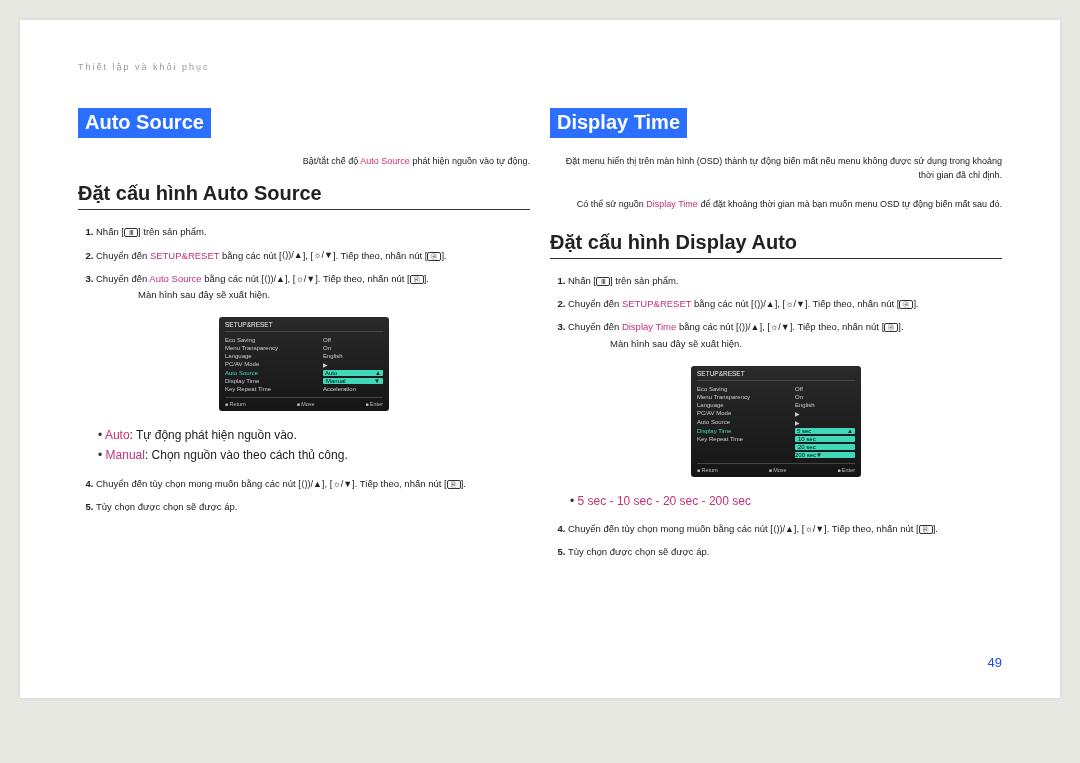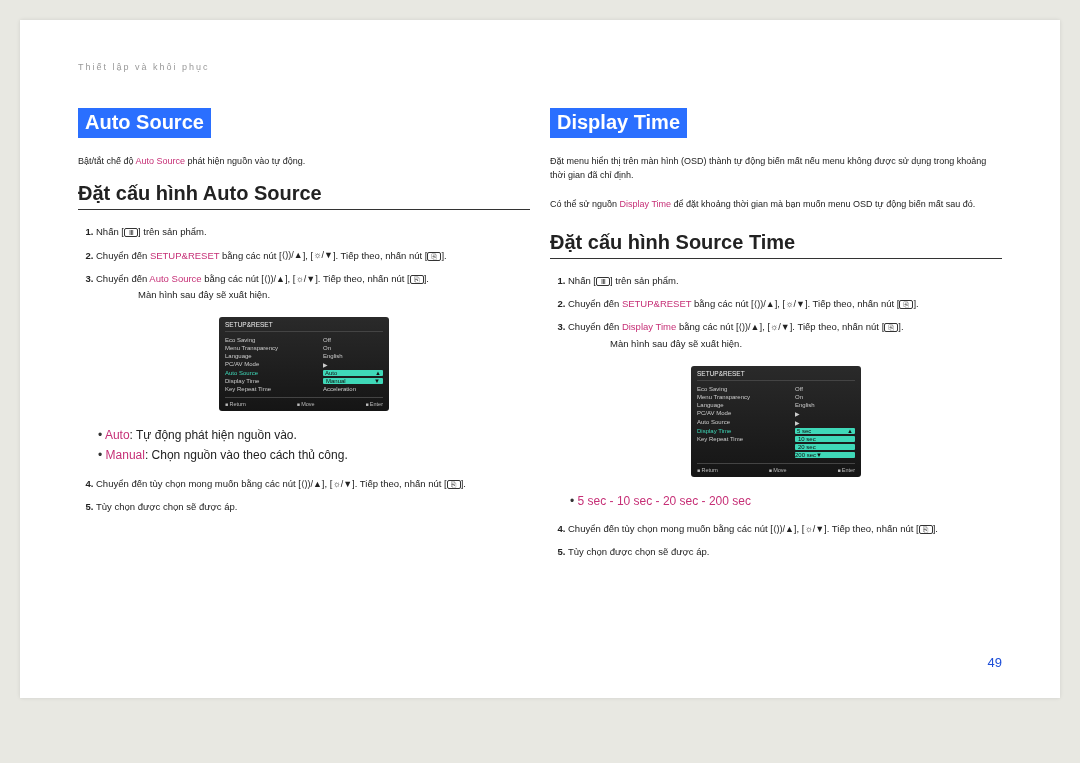--- a/index.html
+++ b/index.html
@@ -37,20 +37,21 @@
     color: #fff;
     font-size: 20px;
     font-weight: bold;
     padding: 3px 7px 4px 7px;
     margin-bottom: 16px;
   }
   .intro {
     font-size: 9px;
     line-height: 1.6;
     margin-bottom: 14px;
+    text-align: right;
   }
   .intro-2 { margin-bottom: 20px; }
   .kw { color: #c62f76; }
   .h2 {
     font-size: 20px;
     font-weight: bold;
     border-bottom: 1px solid #333;
     padding-bottom: 4px;
     margin-bottom: 14px;
   }
@@ -244,21 +245,21 @@
     </div>
 
     <div class="col">
       <div class="h1">Display Time</div>
 
       <p class="intro">Đặt menu hiển thị trên màn hình (OSD) thành tự động biến mất nếu menu không được sử dụng trong khoảng thời gian đã chỉ định.</p>
       <p class="intro intro-2">
         <span>Có thể sử nguồn </span><span class="kw">Display Time</span><span> để đặt khoảng thời gian mà bạn muốn menu OSD tự động biến mất sau đó.</span>
       </p>
 
-      <div class="h2">Đặt cấu hình Source Time</div>
+      <div class="h2">Đặt cấu hình Display Auto</div>
 
       <ol class="steps">
         <li><span class="t">
           <span>Nhấn [</span><span class="icon-box icon-menu">Ⅲ</span><span>] trên sản phẩm.</span>
         </span></li>
         <li><span class="t">
           <span>Chuyển đến </span><span class="kw">SETUP&amp;RESET</span><span> bằng các nút [</span><span class="icon-arrows">⟨))/▲</span><span>], [</span><span class="icon-arrows">☼/▼</span><span>]. Tiếp theo, nhấn nút [</span><span class="icon-box icon-sq">⎘</span><span>].</span>
         </span></li>
         <li><span class="t">
           <span>Chuyển đến </span><span class="kw">Display Time</span><span> bằng các nút [</span><span class="icon-arrows">⟨))/▲</span><span>], [</span><span class="icon-arrows">☼/▼</span><span>]. Tiếp theo, nhấn nút [</span><span class="icon-box icon-sq">⎘</span><span>].</span><br>

